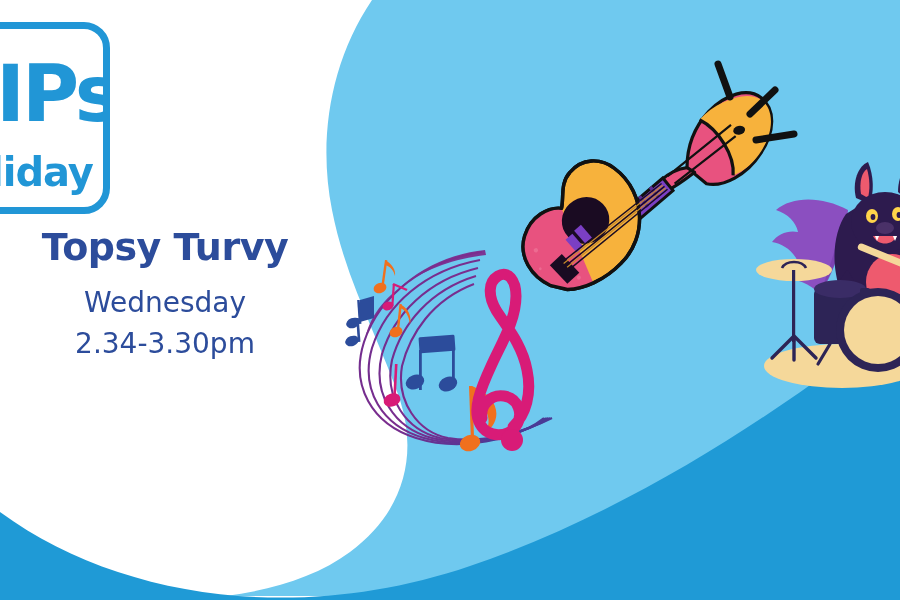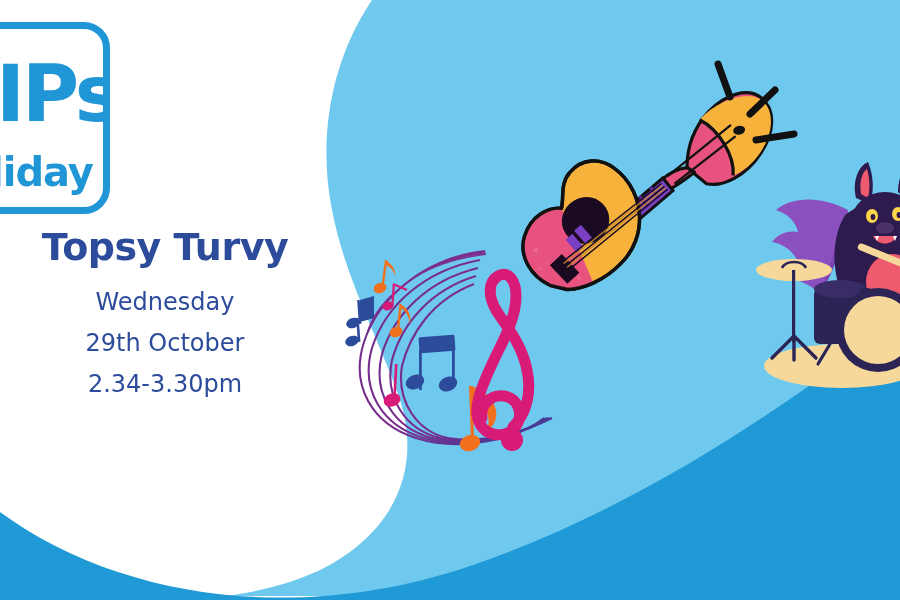--- a/index.html
+++ b/index.html
@@ -69,21 +69,21 @@
     font-size:38px;
     line-height:46px;
     color:#2C4C9B;
     letter-spacing:-0.5px;
     margin:0 0 12px 0;
     white-space:nowrap;
   }
   .detail-line{
     font-family:"DejaVu Sans", sans-serif;
     font-weight:normal;
-    font-size:24px;
+    font-size:28px;
     line-height:41px;
     color:#2C4C9B;
     letter-spacing:0px;
     white-space:nowrap;
   }
 
   
   #guitar-trumpet{position:absolute;left:498px;top:42px;width:300px;height:300px;}
   #music-notes{position:absolute;left:330px;top:238px;width:290px;height:240px;}
   #bat-drummer{position:absolute;left:752px;top:148px;width:160px;height:250px;}
@@ -115,21 +115,20 @@
   <div id="logo-badge">
     <div id="logo-inner">
       <div id="logo-main">HIPs</div>
       <div id="logo-sub">Holiday Club</div>
     </div>
   </div>
 
   <div id="text-block">
     <div id="event-title">Topsy Turvy</div>
     <div class="detail-line">Wednesday</div>
-    <div class="detail-line">29th October</div>
     <div class="detail-line">2.34-3.30pm</div>
   </div>
 
   <svg id="guitar-trumpet" viewBox="0 0 300 300">
     <g transform="rotate(-32 150 150)">
 
       <g>
         <path fill="#E8527F" stroke="#111111" stroke-width="3.2" stroke-linejoin="round" d="M 196,150
                  C 206,134 222,120 244,114
                  C 268,108 290,114 296,130

